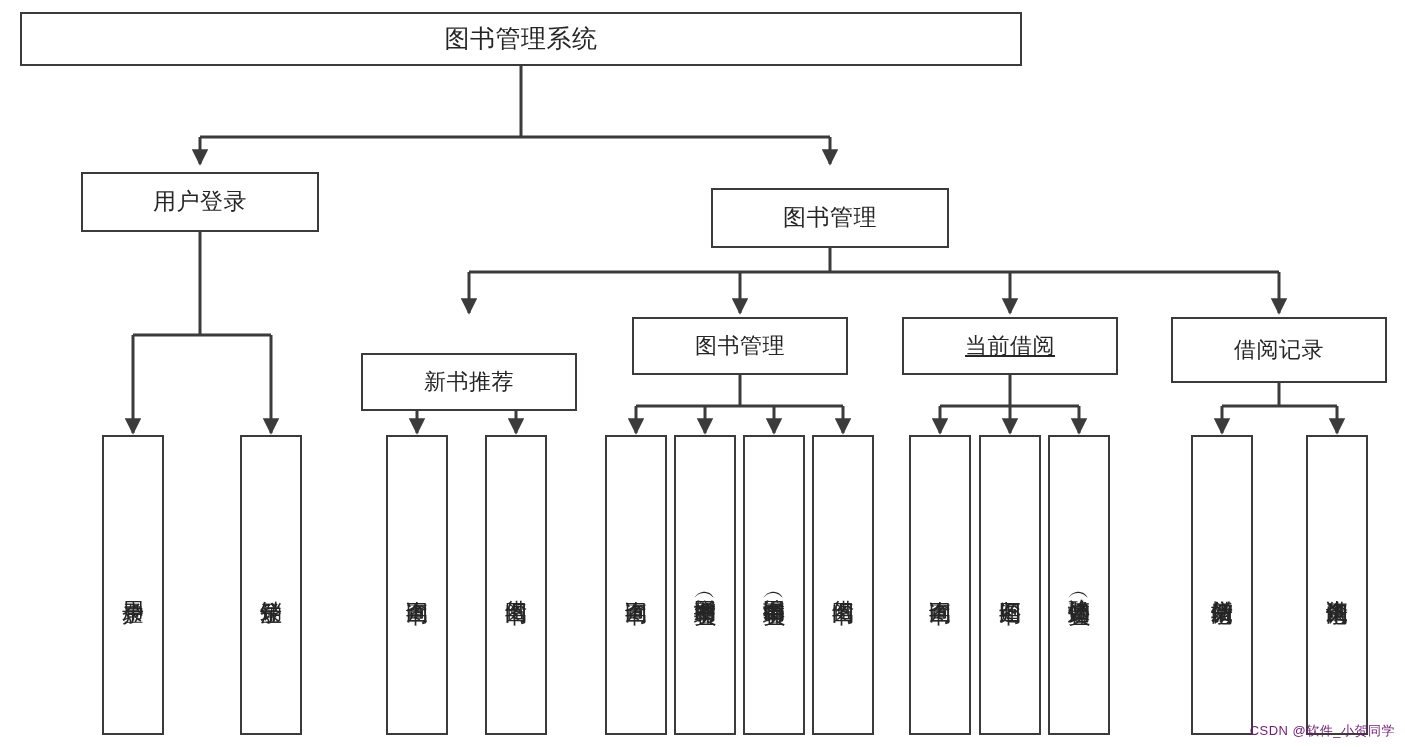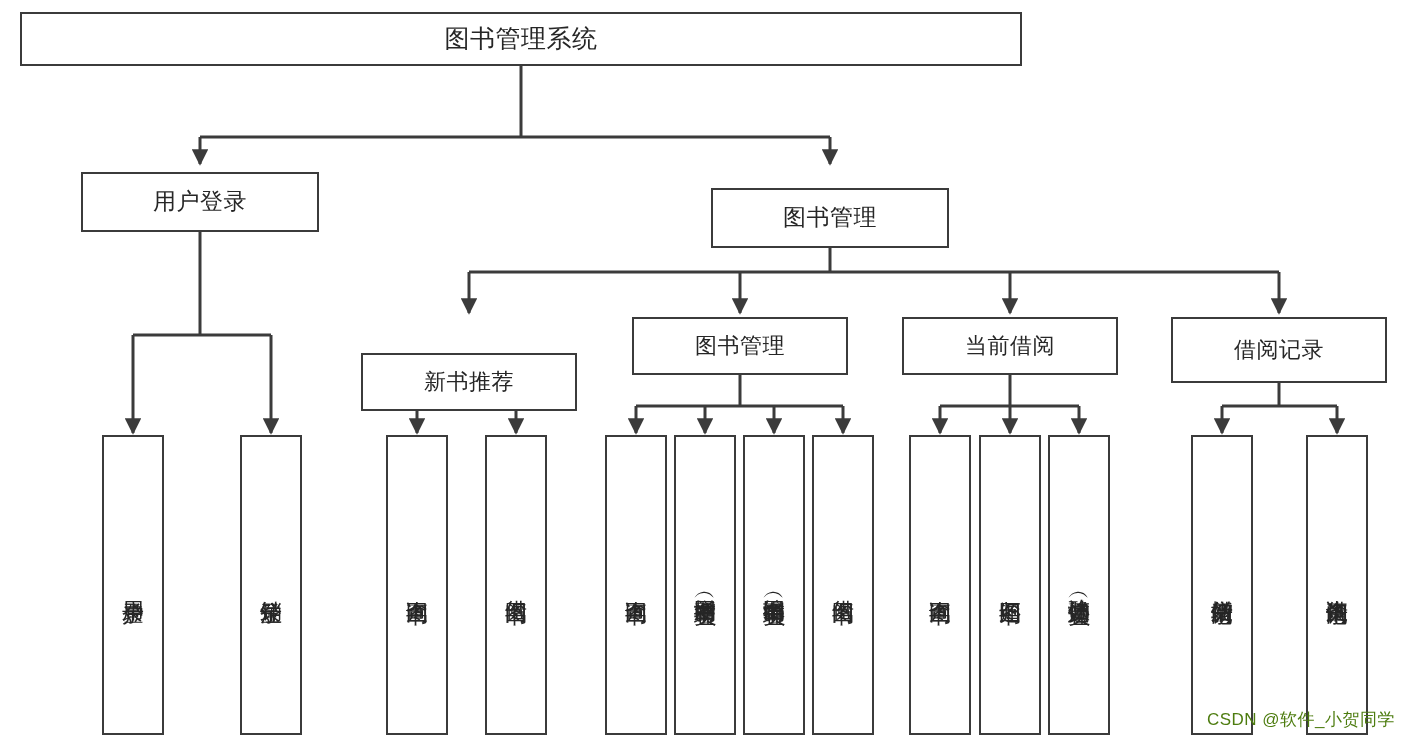--- a/index.html
+++ b/index.html
@@ -62,23 +62,23 @@
     writing-mode: vertical-rl;
     text-orientation: upright;
     font-size: 22px;
     line-height: 1.28;
     letter-spacing: 1px;
     max-height: 100%;
   }
   .watermark {
     position: absolute;
     right: 10px;
-    bottom: 16px;
-    font-size: 17px;
-    color: #4d7c0f;
+    bottom: 7px;
+    font-size: 13px;
+    color: #701a75;
     letter-spacing: 0.5px;
     z-index: 3;
     white-space: nowrap;
   }
 </style>
 </head>
 <body>
 
 <div id="diagram-root">
 
@@ -142,21 +142,21 @@
   <div class="node level1" style="left:711px; top:188px; width:238px; height:60px;">
     <span class="node-label">图书管理</span>
   </div>
 
   <div class="node level2" style="left:361px; top:317px; width:216px; height:58px;margin-top:36px;">
     <span class="node-label">新书推荐</span>
   </div>
   <div class="node level2" style="left:632px; top:317px; width:216px; height:58px;">
     <span class="node-label">图书管理</span>
   </div>
-  <div class="node level2" style="left:902px; top:317px; width:216px; height:58px;">
+  <div class="node level2" style="left:902px; top:317px; width:216px; height:58px;text-decoration:underline;">
     <span class="node-label">当前借阅</span>
   </div>
   <div class="node level2" style="left:1171px; top:317px; width:216px; height:66px;">
     <span class="node-label">借阅记录</span>
   </div>
 
   <div class="node leaf" style="left:102px; top:435px; width:62px; height:300px;">
     <span class="node-label">用户登录</span>
   </div>
   <div class="node leaf" style="left:240px; top:435px; width:62px; height:300px;">

